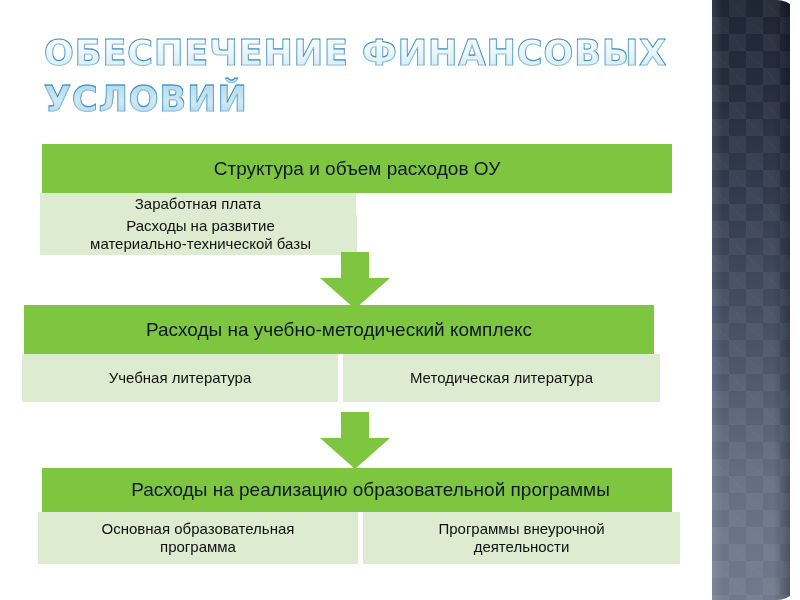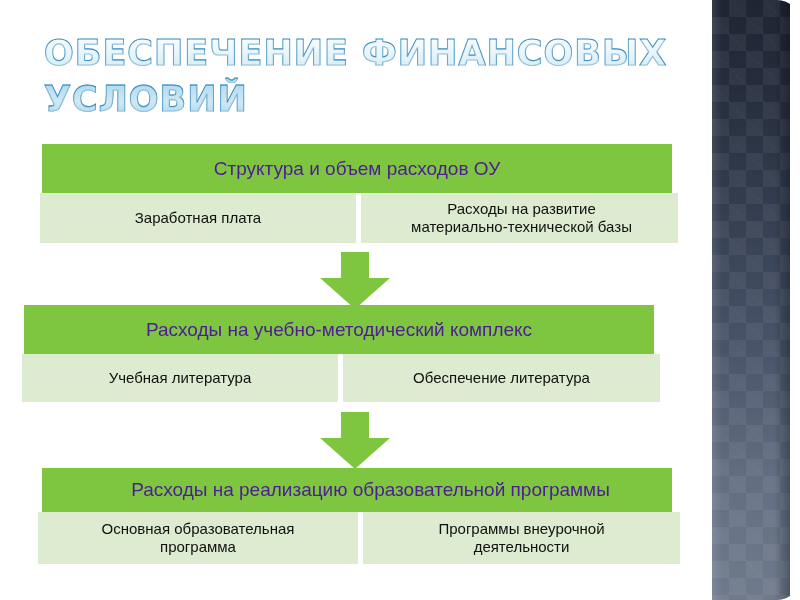--- a/index.html
+++ b/index.html
@@ -78,21 +78,21 @@
     -webkit-text-stroke: 1.1px #3e8fbe;
     paint-order: stroke fill;
     text-shadow: 0 1px 0 rgba(255,255,255,.45);
   }
 
   
   .block { position: absolute; }
 
   .block-head {
     background: #7ec63f;
-    color: #4c1d95;
+    color: #0f172a;
     font-size: 19px;
     line-height: 1.15;
     display: flex;
     align-items: center;
     justify-content: center;
     text-align: center;
     box-sizing: border-box;
     padding: 2px 10px;
   }
   .block-row {
@@ -110,21 +110,21 @@
     align-items: center;
     justify-content: center;
     text-align: center;
     box-sizing: border-box;
     padding: 2px 8px;
   }
 
   
   #block-1        { left: 42px; top: 144px; width: 632px; }
   #block-1 .block-head { width: 630px; height: 49px; }
-  #block-1 .block-row  { width: 638px; height: 50px; margin-left: -2px; }
+  #block-1 .block-row  { width: 638px; height: 50px; margin-left: -2px; flex-direction: column; }
   #block-1 .cell.c1    { width: 316px; }
   #block-1 .cell.c2    { width: 317px; }
 
   
   #block-2        { left: 24px; top: 305px; width: 632px; }
   #block-2 .block-head { width: 630px; height: 49px; }
   #block-2 .block-row  { width: 670px; height: 48px; margin-left: -2px; }
   #block-2 .cell.c1    { width: 316px; }
   #block-2 .cell.c2    { width: 317px; }
 
@@ -166,21 +166,21 @@
   <div class="arrow" id="arrow-1">
     <svg width="72" height="58" viewBox="0 0 72 58" aria-hidden="true">
       <polygon points="22,0 50,0 50,26 71,26 36,57 1,26 22,26" fill="#7ec63f"></polygon>
     </svg>
   </div>
 
   <div class="block" id="block-2">
     <div class="block-head">Расходы на учебно-методический комплекс</div>
     <div class="block-row">
       <div class="cell c1">Учебная литература</div>
-      <div class="cell c2">Обеспечение литература</div>
+      <div class="cell c2">Методическая литература</div>
     </div>
   </div>
 
   <div class="arrow" id="arrow-2">
     <svg width="72" height="58" viewBox="0 0 72 58" aria-hidden="true">
       <polygon points="22,0 50,0 50,26 71,26 36,57 1,26 22,26" fill="#7ec63f"></polygon>
     </svg>
   </div>
 
   <div class="block" id="block-3">

